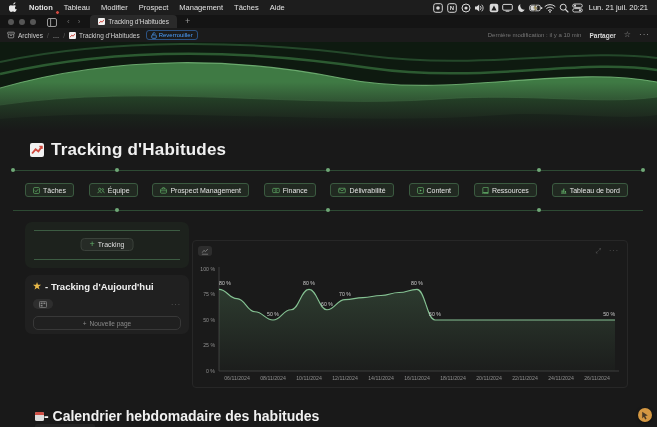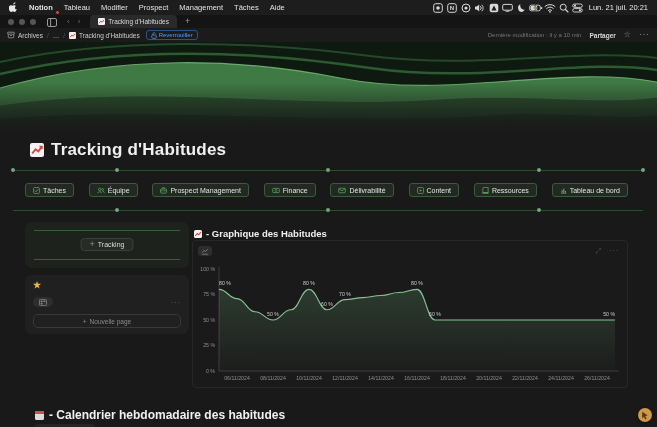--- a/index.html
+++ b/index.html
@@ -85,22 +85,22 @@
   .charthd { position:absolute; left:194px; top:228px; display:flex; align-items:center; gap:4px;
     color:#f0f0f0; font-size:9.5px; font-weight:bold; }
   .chartcard { position:absolute; left:192px; top:240px; width:436px; height:148px;
     background:#1a1a1a; border:1px solid #272727; border-radius:4px; }
   .chartcard .viewpill { position:absolute; left:5px; top:5px; width:14px; height:10px; border-radius:3px; background:#2d2d2d; }
   .chartcard .c-expand { position:absolute; right:26px; top:6px; color:#555; font-size:7px; line-height:1; }
   .chartcard .c-more { position:absolute; right:8px; top:6px; color:#555; font-size:7px; letter-spacing:1px; line-height:1; }
   .chartsvg { position:absolute; left:0; top:18px; }
 
   
-  .calhd { position:absolute; left:35px; top:408px; display:flex; align-items:center; gap:5px;
-    color:#f0f0f0; font-size:12px; font-weight:bold; }
+  .calhd { position:absolute; left:35px; top:408px; display:flex; align-items:center; 
+    color:#f0f0f0; font-size:14px; font-weight:bold; }
   .cal-emoji { width:9px; height:9px; border-radius:1.5px; background:#dcdcdc; position:relative; overflow:hidden; }
   .cal-emoji::before { content:""; position:absolute; left:0; top:0; right:0; height:3px; background:#cf4f45; }
   .cal-sliver { position:absolute; left:35px; top:424px; width:60px; height:3px; background:#242424; border-radius:2px 2px 0 0; }
 
   
   .floatbadge { position:absolute; right:5px; bottom:5px; width:14px; height:14px; border-radius:50%;
     background:#d49843; display:flex; align-items:center; justify-content:center; box-shadow:0 1px 3px rgba(0,0,0,.5); }
 </style>
 </head>
 <body>
@@ -367,46 +367,39 @@
     <div class="trackbtn">
       <span class="plus-green">+</span>
       <span>Tracking</span>
     </div>
     <div class="gline" style="bottom:8px;"></div>
   </div>
 
   <div class="card2">
     <div class="hd">
       <span class="star">★</span>
+      <span>- Tracking d'Aujourd'hui</span>
     </div>
     <div class="viewrow">
       <span class="viewpill">
         <svg width="8" height="7" viewBox="0 0 10 9">
             <rect x="0.5" y="0.5" width="9" height="8" rx="1.2" fill="none" stroke="#8a8a8a" stroke-width="1"></rect>
             <rect x="2" y="2" width="2.4" height="2" fill="#8a8a8a"></rect>
             <rect x="5.6" y="2" width="2.4" height="2" fill="#8a8a8a"></rect>
             <rect x="2" y="5" width="2.4" height="2" fill="#8a8a8a"></rect>
           </svg>
       </span>
       <span class="more">···</span>
     </div>
     <div class="newpage">
       <span>+</span>
       <span>Nouvelle page</span>
     </div>
   </div>
 
-  <div class="charthd">
-    <span class="chart-emoji small">
-      <svg viewBox="0 0 10 10">
-          <polyline points="1.5,7.5 4,4.5 6,6 8.5,2.5" fill="none" stroke="#d04a3f" stroke-width="1.4"></polyline>
-        </svg>
-    </span>
-    <span>- Graphique des Habitudes</span>
-  </div>
 
   <div class="chartcard">
     <span class="viewpill">
       <svg width="8" height="7" viewBox="0 0 10 9">
           <line x1="1" y1="8" x2="9" y2="8" stroke="#8a8a8a" stroke-width="0.9"></line>
           <polyline points="1.4,6 3.6,3 5.6,4.6 8.6,1.4" fill="none" stroke="#8a8a8a" stroke-width="1"></polyline>
         </svg>
     </span>
     <span class="c-expand">⤢</span>
     <span class="c-more">···</span>

